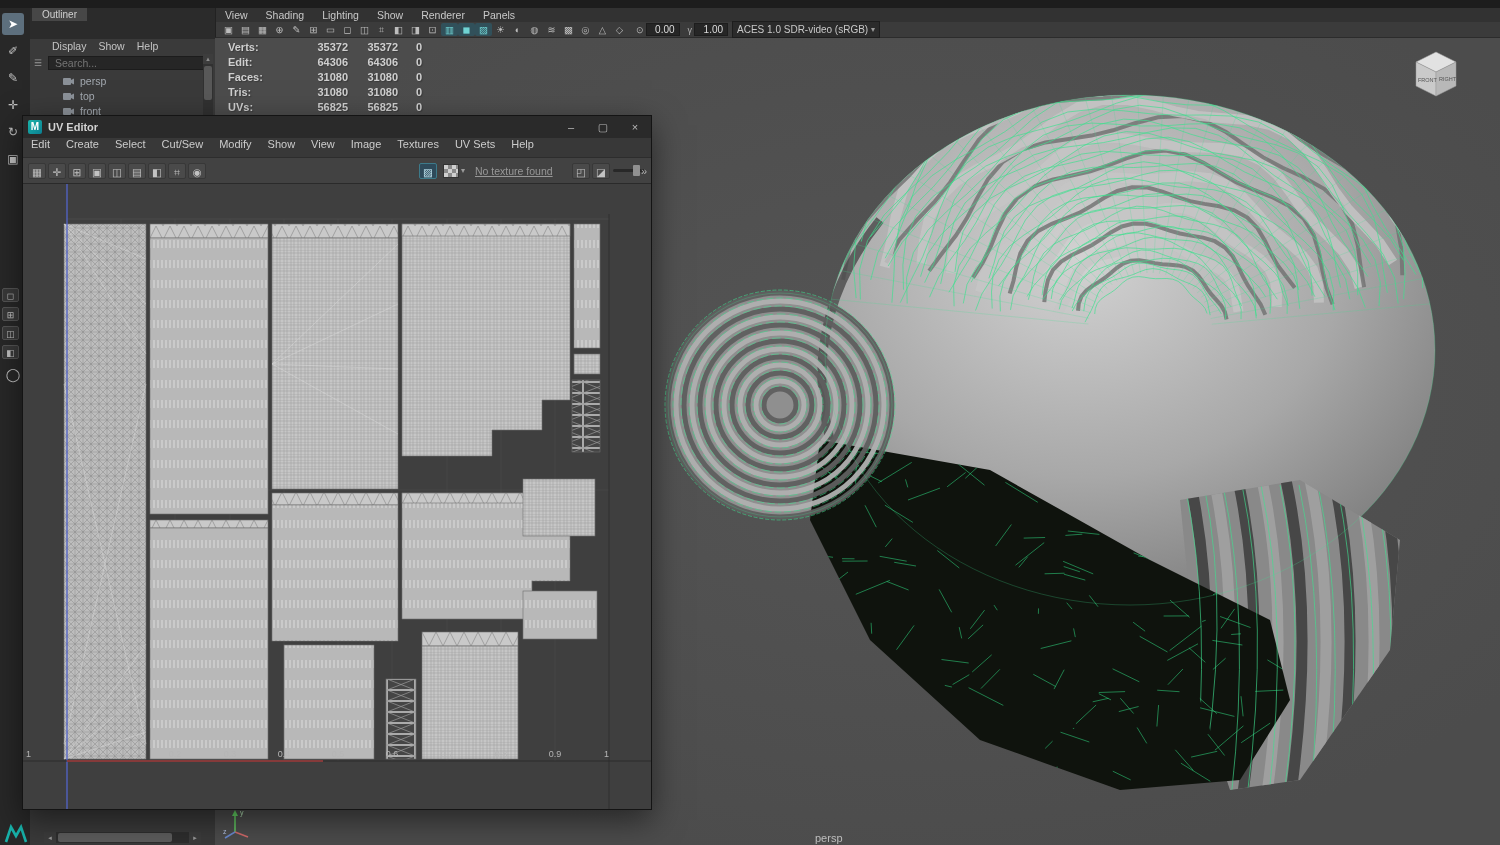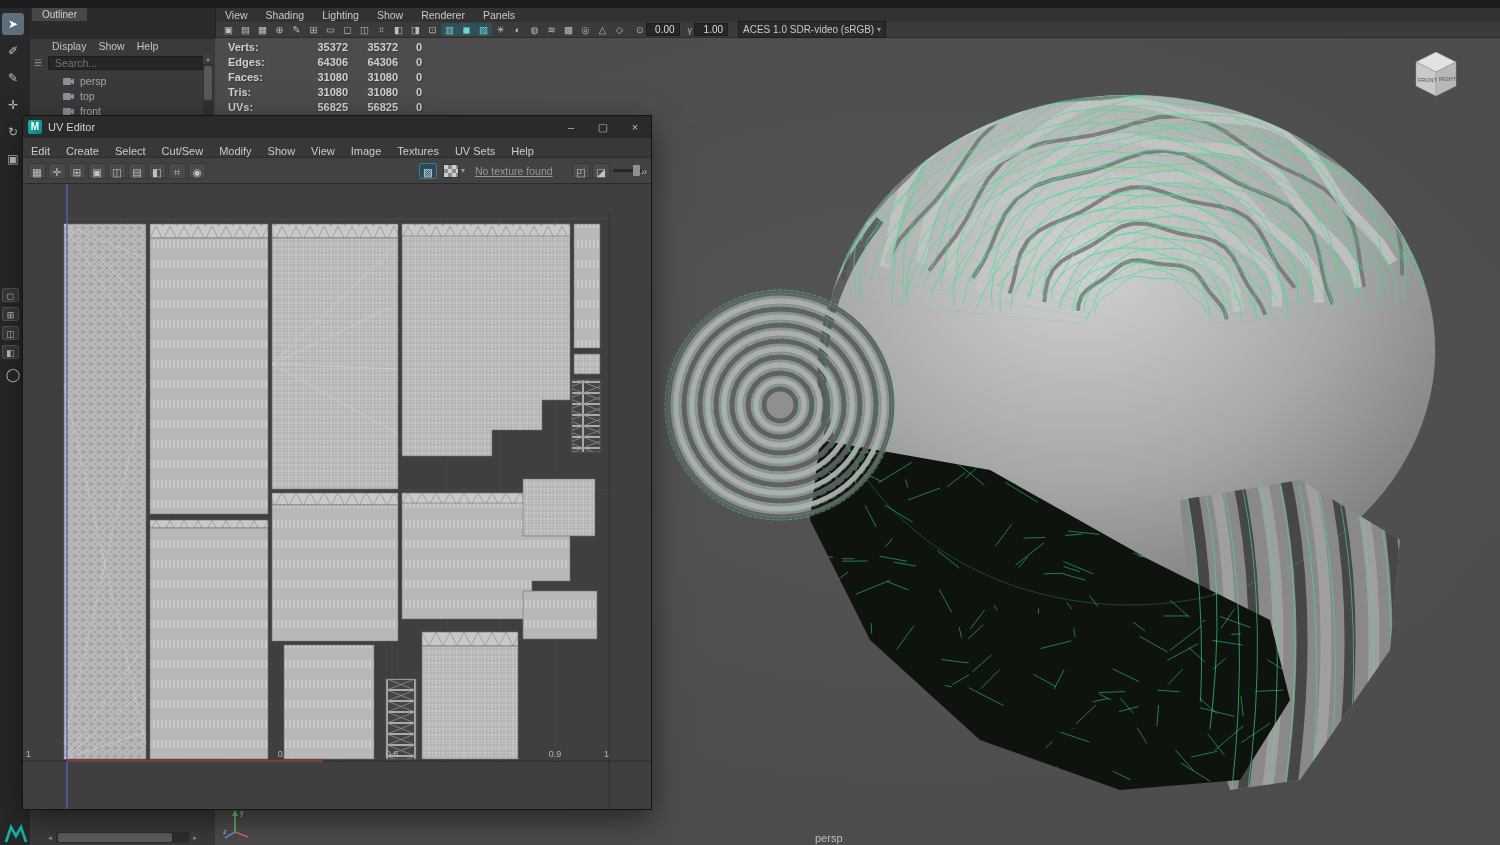--- a/index.html
+++ b/index.html
@@ -51,21 +51,21 @@
     display:flex; align-items:center; border-left:1px solid #222; }
   .pmenu span { font-size:10.5px; color:#c9c9c9; padding:0 9px; }
   .ptool { position:absolute; left:215px; top:22px; width:1285px; height:16px; background:#3b3b3b;
     display:flex; align-items:center; border-bottom:1px solid #2c2c2c; border-left:1px solid #222; padding-left:4px; }
   .ptool .ic { display:inline-block; width:17px; height:13px; line-height:13px; text-align:center;
     font-size:9.5px; color:#bdbdbd; }
   .ptool .ic.active { color:#6fd3d3; background:#31505a; border-radius:2px; }
   .tiny-ic { color:#b0b0b0; font-size:9px; margin:0 2px 0 8px; }
   .numfield { background:#262626; border:1px solid #1d1d1d; color:#dcdcdc; font-size:10px;
     height:13px; line-height:12px; padding:0 4px; width:34px; text-align:right; }
-  .colorspace { margin-left:10px; background:#2b2b2b; border:1px solid #1d1d1d; height:17px;
+  .colorspace { margin-left:4px; background:#2b2b2b; border:1px solid #1d1d1d; height:17px;
     display:flex; align-items:center; width:148px; padding:0 4px; }
   .colorspace .cs-label { flex:1; font-size:10px; color:#c8c8c8; white-space:nowrap; overflow:hidden; }
   .colorspace .arr { color:#9a9a9a; font-size:8px; }
 
   
   .viewport { position:absolute; left:215px; top:38px; width:1285px; height:807px;
     background:radial-gradient(ellipse at 55% 45%, #555555 0%, #4c4c4c 75%); }
   .hud { position:absolute; left:13px; top:2px; text-shadow:1px 1px 1px #3a3a3a; }
   .hrow { display:flex; height:15px; line-height:15px; font-weight:bold; color:#cfcfcf;align-items:flex-end; }
   .hrow .hl { width:52px; }
@@ -76,23 +76,23 @@
   .viewcube { position:absolute; right:32px; top:10px; }
   .axis-gizmo { position:absolute; left:7px; top:768px; }
 
   
   .uvwin { position:absolute; left:22px; top:115px; width:630px; height:695px; background:#3e3e3e;
     border:1px solid #141414; box-shadow:0 10px 30px rgba(0,0,0,0.5); z-index:5; }
   .uv-title { height:22px; background:#2a2a2a; display:flex; align-items:center; }
   .maya-badge { width:14px; height:14px; margin:0 6px 0 5px; border-radius:2px; text-align:center;
     line-height:14px; font-size:10px; font-weight:bold; color:#fff;
     background:linear-gradient(135deg,#19b3a8,#0b7f92); }
-  .uv-title .t { flex:1; color:#d2d2d2; }
+  .uv-title .t { flex:1; color:#d2d2d2;font-weight:bold; }
   .win-btn { width:32px; height:22px; line-height:22px; text-align:center; color:#b9b9b9; font-size:11px; }
-  .uv-menus { height:20px; background:#383838; display:flex; align-items:flex-end; border-bottom:1px solid #2d2d2d; }
+  .uv-menus { height:20px; background:#383838; display:flex; align-items:flex-start; border-bottom:1px solid #2d2d2d; }
   .uv-menus span { padding:0 8px; color:#cccccc; }
   .uvtool { height:26px; background:#424242; border-bottom:1px solid #2a2a2a; display:flex; align-items:center;
     padding-left:4px; position:relative; }
   .uvtool .ic { display:inline-block; width:18px; height:16px; line-height:16px; text-align:center;
     font-size:10.5px; color:#c2c2c2; background:#4a4a4a; border:1px solid #383838; margin:0 1px; border-radius:2px; }
   .uvtool .img-toggle { position:absolute; left:396px; width:18px; height:16px; line-height:16px;
     text-align:center; font-size:10.5px; color:#bfe4ef; background:#2e4a5a; border:1px solid #3d7a8a; border-radius:2px; }
   .uvtool .checker { position:absolute; left:420px; width:16px; height:14px; border:1px solid #333;
     background-image:linear-gradient(45deg,#8a8a8a 25%,transparent 25%,transparent 75%,#8a8a8a 75%),
       linear-gradient(45deg,#8a8a8a 25%,#cfcfcf 25%,#cfcfcf 75%,#8a8a8a 75%);
@@ -219,21 +219,21 @@
 
   <div class="viewport">
     <div class="hud">
       <div class="hrow">
           <span class="hl">Verts:</span>
           <span class="ha">35372</span>
           <span class="hb">35372</span>
           <span class="hc">0</span>
         </div>
       <div class="hrow">
-          <span class="hl">Edges:</span>
+          <span class="hl">Edit:</span>
           <span class="ha">64306</span>
           <span class="hb">64306</span>
           <span class="hc">0</span>
         </div>
       <div class="hrow">
           <span class="hl">Faces:</span>
           <span class="ha">31080</span>
           <span class="hb">31080</span>
           <span class="hc">0</span>
         </div>

